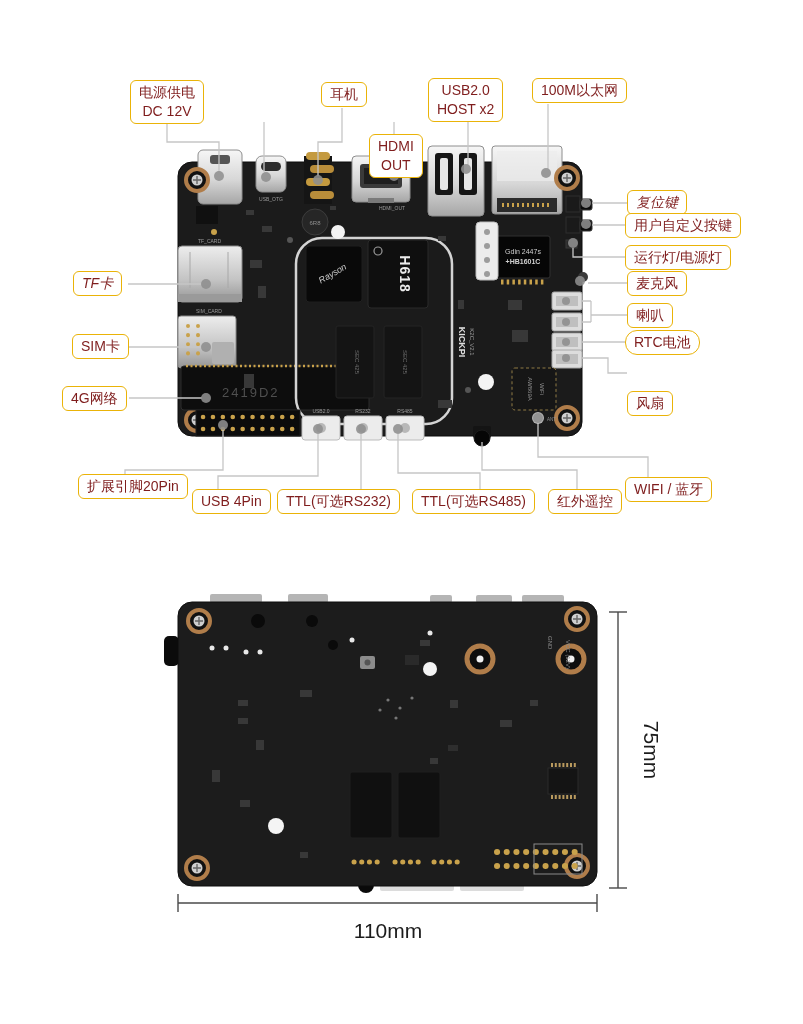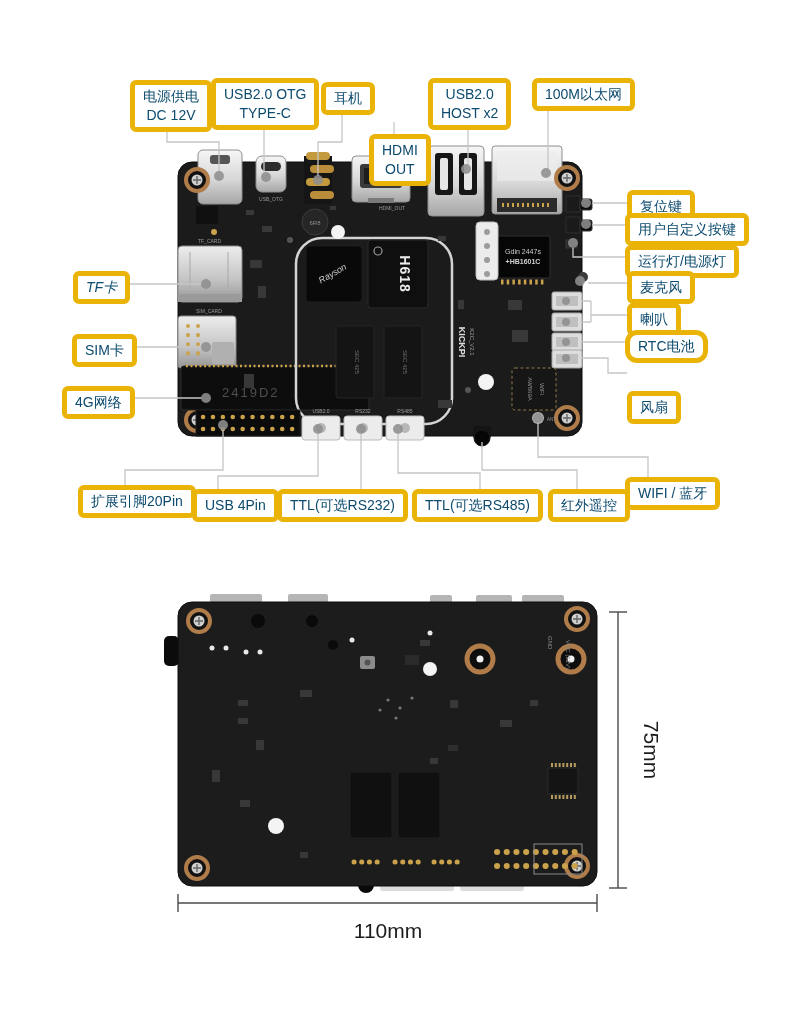--- a/index.html
+++ b/index.html
@@ -1,20 +1,20 @@
 <!DOCTYPE html>
 <html><head>
 <meta charset="utf-8">
 <style>
   html,body{margin:0;padding:0;background:#fff;}
   #stage{position:relative;width:803px;height:1024px;background:#ffffff;overflow:hidden;
          font-family:"Liberation Sans","DejaVu Sans",sans-serif;}
   #art{position:absolute;left:0;top:0;}
-  .callout{position:absolute;background:#ffffff;border:5px solid #eab308;border-radius:6px;
-           color:#0c4a6e;font-size:14px;line-height:19px;text-align:center;
+  .callout{position:absolute;background:#ffffff;border:1px solid #eab308;border-radius:6px;
+           color:#7f1d1d;font-size:14px;line-height:19px;text-align:center;
            padding:2px 8px;white-space:pre-line;z-index:3;}
 </style>
 </head>
 <body>
 
 <div id="stage">
 <svg id="art" width="803" height="1024" viewBox="0 0 803 1024">
   <defs>
     <linearGradient id="met" x1="0" y1="0" x2="0" y2="1">
       <stop offset="0" stop-color="#f6f6f6"></stop>
@@ -377,40 +377,38 @@
   <g stroke="#4a4a4a" stroke-width="1.4">
     <line x1="178" y1="903" x2="597" y2="903"></line>
     <line x1="178" y1="894" x2="178" y2="912"></line>
     <line x1="597" y1="894" x2="597" y2="912"></line>
   </g>
   <text font-size="21" fill="#1c1c1c" text-anchor="middle" x="388" y="938">110mm</text>
 </svg>
 
 <div class="callout" style="left:130px;top:80px;">电源供电
 DC 12V</div>
-<div class="callout" style="left:211px;top:78px;">USB2.0 OTG
-TYPE-C</div>
 <div class="callout" style="left:321px;top:82px;">耳机</div>
 <div class="callout" style="left:369px;top:86px;margin-top:48px;">HDMI
 OUT</div>
 <div class="callout" style="left:428px;top:78px;">USB2.0
 HOST x2</div>
 <div class="callout" style="left:532px;top:78px;">100M以太网</div>
 
 <div class="callout" style="left:73px;top:271px;font-style:italic;">TF卡</div>
 <div class="callout" style="left:72px;top:334px;">SIM卡</div>
 <div class="callout" style="left:62px;top:386px;">4G网络</div>
 
-<div class="callout" style="left:627px;top:190px;">复位键</div>
+<div class="callout" style="left:627px;top:190px;font-style:italic;">复位键</div>
 <div class="callout" style="left:625px;top:213px;">用户自定义按键</div>
 <div class="callout" style="left:625px;top:245px;">运行灯/电源灯</div>
 <div class="callout" style="left:627px;top:271px;">麦克风</div>
 <div class="callout" style="left:627px;top:303px;">喇叭</div>
 <div class="callout" style="left:625px;top:330px;border-radius:12px;">RTC电池</div>
 <div class="callout" style="left:627px;top:361px;margin-top:30px;">风扇</div>
 
-<div class="callout" style="left:78px;top:485px;">扩展引脚20Pin</div>
+<div class="callout" style="left:78px;top:474px;">扩展引脚20Pin</div>
 <div class="callout" style="left:192px;top:489px;text-align:center;">USB 4Pin</div>
 <div class="callout" style="left:277px;top:489px;">TTL(可选RS232)</div>
 <div class="callout" style="left:412px;top:489px;">TTL(可选RS485)</div>
 <div class="callout" style="left:548px;top:489px;">红外遥控</div>
 <div class="callout" style="left:625px;top:477px;">WIFI / 蓝牙</div>
 </div>
 
 </body></html>

